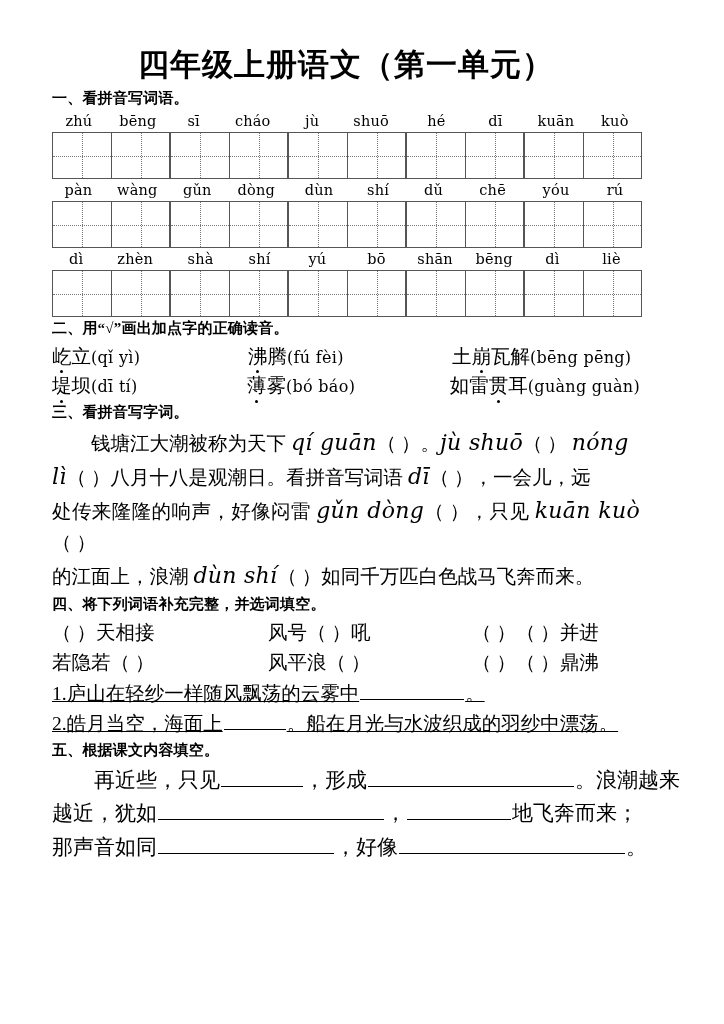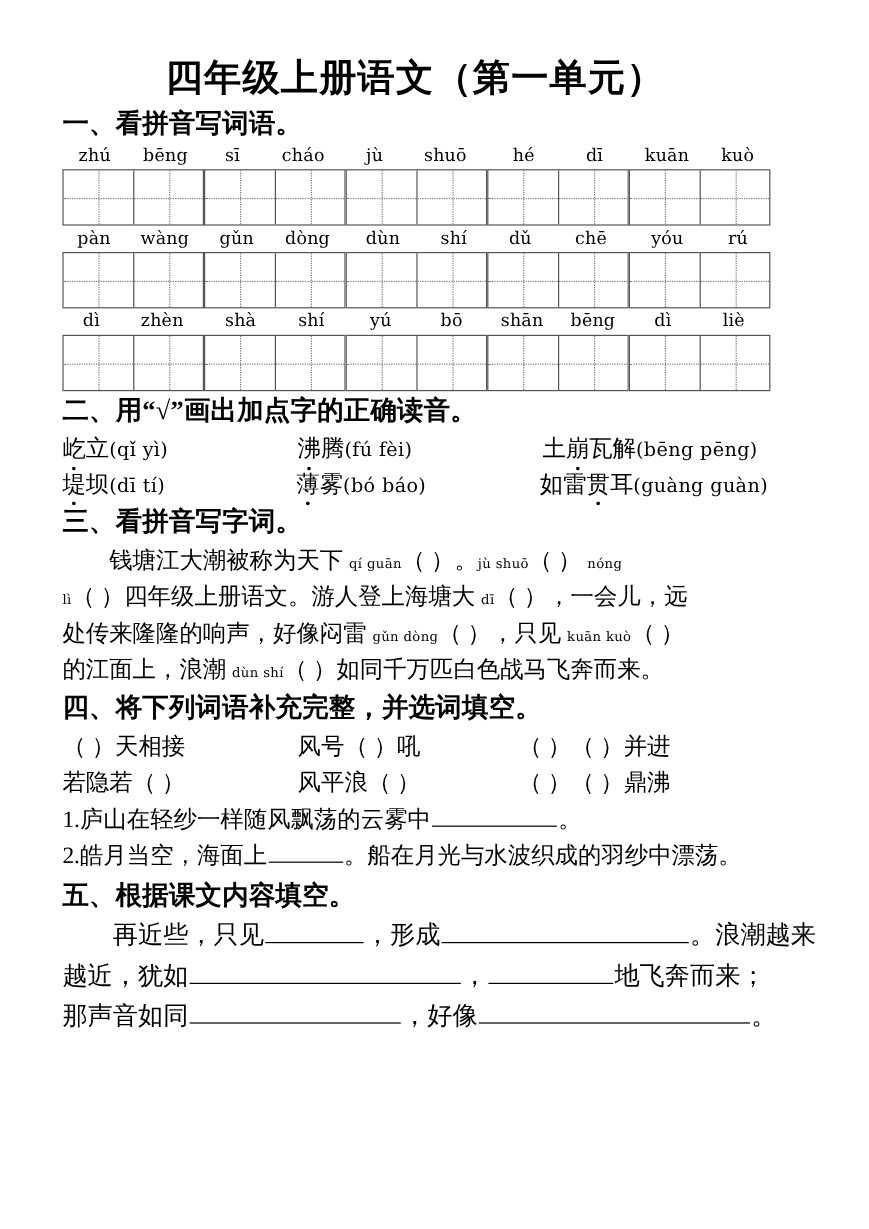--- a/index.html
+++ b/index.html
@@ -35,21 +35,21 @@
   .doc-subtitle {
     text-align: center;
     font-size: 21px;
     font-weight: 700;
     line-height: 1.25;
     margin: 0 0 7px 0;
   }
 
   
   .section-heading {
-    font-size: 22px;
+    font-size: 15px;
     font-weight: 700;
     line-height: 1.3;
     margin: 2px 0 3px 0;
     letter-spacing: 0.2px;
   }
 
   
   .grid-block {
     margin: 0 0 2px 0;
   }
@@ -152,38 +152,40 @@
 
   
   .para {
     font-size: 19.5px;
     line-height: 1.56;
     text-align: justify;
     text-justify: inter-ideograph;
     margin: 0;
   }
   .para.indent { text-indent: 2em; }
-  .para .py-inline { font-size: 11px; }
+  .para .py-inline { font-size: 22px; font-style: italic; }
   .paren-blank { letter-spacing: 0; }
 
   
   .idiom-row {
     display: flex;
     font-size: 19.5px;
     line-height: 1.56;
+    gap: 20px;
   }
   .idiom-item { white-space: nowrap; }
   .idiom-item.i1 { width: 196px; }
   .idiom-item.i2 { width: 184px; }
   .idiom-item.i3 { width: auto; }
   .numbered {
     font-size: 19.5px;
     line-height: 1.56;
     margin: 0;
     white-space: nowrap;
+    text-decoration: underline;
   }
 
   
   .blank {
     display: inline-block;
     border-bottom: 1.5px solid #000000;
     vertical-align: baseline;
     height: 0.95em;
     margin: 0 1px;
   }
@@ -396,21 +398,21 @@
     </div>
     <div class="choice-item c3">
       <span class="word-dotted"><span>如雷</span><span class="dotchar">贯</span><span>耳</span></span><span class="py-inline">(guàng  guàn)</span>
     </div>
   </div>
 
   <div class="section-heading">三、看拼音写字词。</div>
 
   <div class="para indent"><span>钱塘江大潮被称为天下 </span><span class="py-inline">qí  guān</span><span class="paren-blank">（    ）。</span><span class="py-inline">jù  shuō</span><span class="paren-blank">（    ） </span><span class="py-inline">nóng</span></div>
 
-  <div class="para"><span class="py-inline">lì</span><span>（   ）四年级上册语文。游人登上海塘大 </span><span class="py-inline">dī</span><span>（   ），一会儿，远</span></div>
+  <div class="para"><span class="py-inline">lì</span><span>（   ）八月十八是观潮日。看拼音写词语 </span><span class="py-inline">dī</span><span>（   ），一会儿，远</span></div>
 
   <div class="para"><span>处传来隆隆的响声，好像闷雷 </span><span class="py-inline">gǔn dòng</span><span>（    ），只见 </span><span class="py-inline">kuān kuò</span><span>（   ）</span></div>
 
   <div class="para"><span>的江面上，浪潮 </span><span class="py-inline">dùn shí</span><span>（    ）如同千万匹白色战马飞奔而来。</span></div>
 
   <div class="section-heading">四、将下列词语补充完整，并选词填空。</div>
 
   <div class="idiom-row">
     <div class="idiom-item i1">（    ）天相接</div>
     <div class="idiom-item i2">风号（    ）吼</div>

